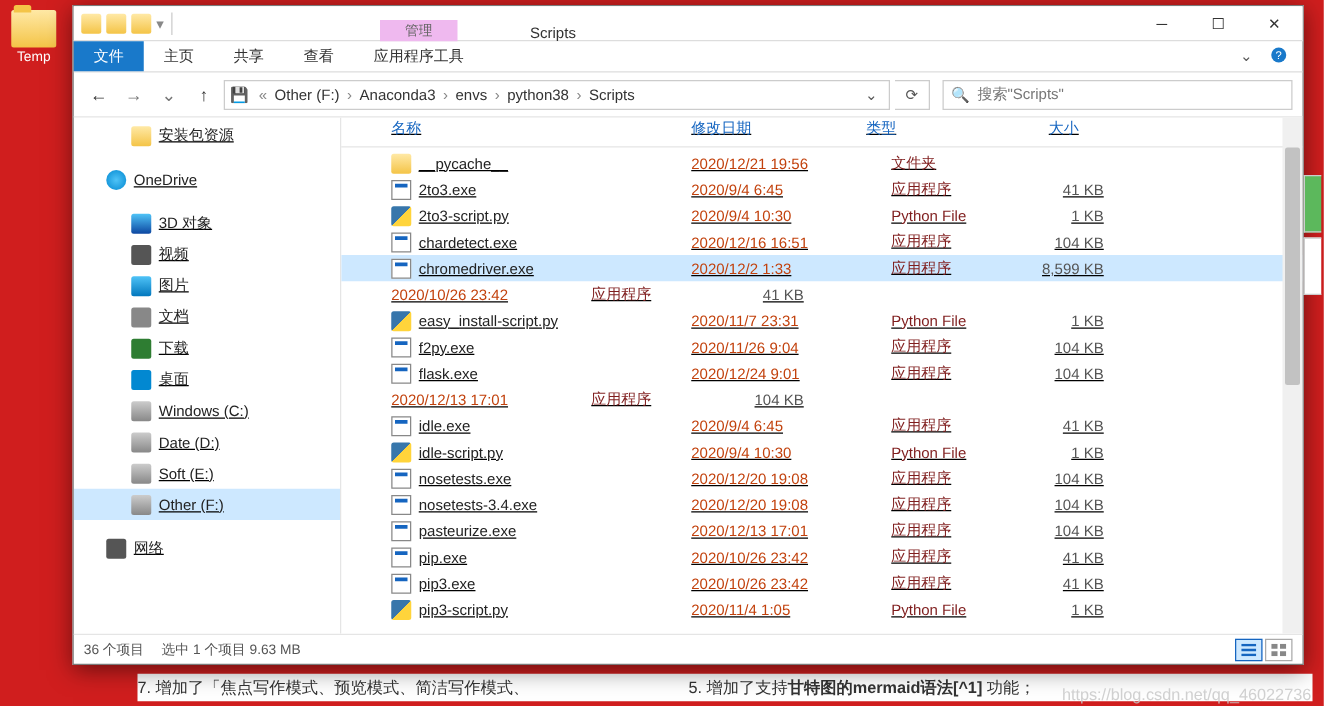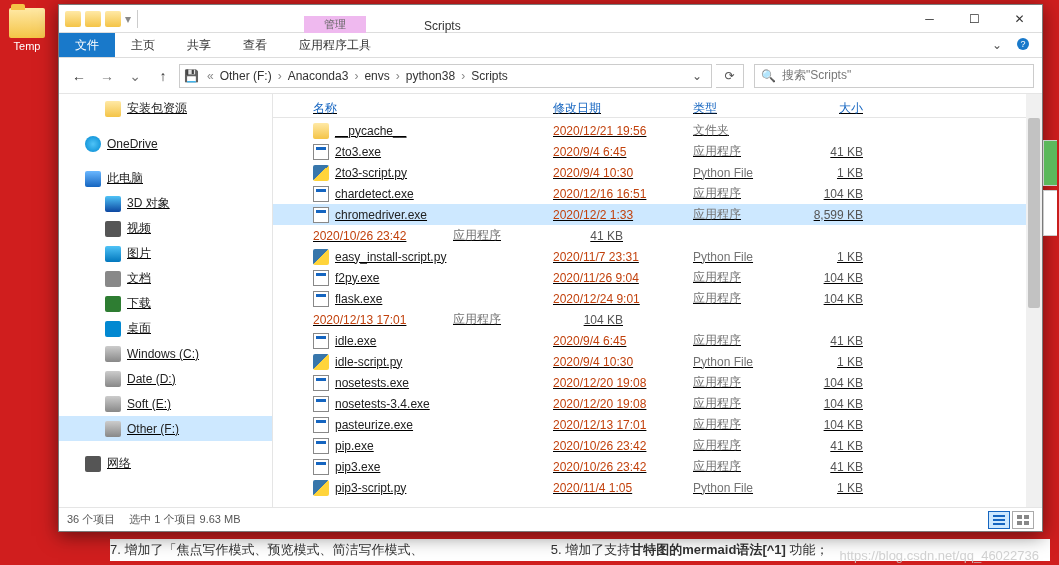--- a/index.html
+++ b/index.html
@@ -152,21 +152,21 @@
   .side-spacer { height:10px;}
 
   .fileview {
     flex:1;
     display:flex; flex-direction:column;
     position:relative;
   }
   .cols {
     display:flex;
     height:24px;
-    align-items:flex-end;
+    align-items:flex-start;
     border-bottom: 1px solid #e5e5e5;
     color:#1565c0;
     font-size:12px;
     padding-left:40px;
   }
   .col-name { width:240px;}
   .col-date { width:140px;}
   .col-type { width:110px;}
   .col-size { width:80px; text-align:right; padding-right:20px;}
 
@@ -183,21 +183,21 @@
     font-size:12px; color:#222;
   }
   .row.selected { background:#cde8ff;}
   .row .cell-name { width:240px; display:flex; align-items:center; gap:6px;}
   .row .file-ico { width:16px; height:16px; flex-shrink:0;}
   .ico-pyfile { background: linear-gradient(135deg,#3776ab 50%,#ffd43b 50%); border-radius:2px;}
   .ico-exe { background:#fff; border:1px solid #888; position:relative;}
   .ico-exe::after{content:""; position:absolute; top:2px; left:2px; right:2px; height:3px; background:#1565c0;}
   .ico-folder-sm { background: linear-gradient(#ffe9a6,#f4c447); border-radius:2px;}
   .row .cell-date { width:140px; color:#c2410c;}
-  .row .cell-type { width:110px; color:#737373; white-space:nowrap;}
+  .row .cell-type { width:110px; color:#7f1d1d; white-space:nowrap;margin-left:20px;}
   .row .cell-size { width:80px; text-align:right; color:#555; padding-right:20px;}
 
   .scrollbar-v {
     position:absolute; right:0; top:0; bottom:0;
     width:16px; background:#f0f0f0;
   }
   .scroll-thumb { position:absolute; right:2px; width:12px; top:24px; height:190px; background:#c2c2c2; border-radius:2px;}
 
   .statusbar {
     height:24px;
@@ -211,21 +211,21 @@
   .viewbtn.active{ background:#cde8ff; border-color:#1565c0;}
 
   .rightstrip {
     position:absolute; right:-15px; top:135px;
     width:14px;
   }
   .rs-item { width:14px; height:46px; background:#fff; border:1px solid #ccc; margin-bottom:4px; border-right:none;}
   .rs-item.g { background:#5cb85c;}
 
   .watermark {
-    position:absolute; bottom:2px; right:20px;
+    position:absolute; bottom:2px; right:10px;
     color:rgba(200,200,200,0.85);
     font-size:13px;
   }
   .bg-text {
     position:absolute; bottom:4px; left:110px;
     color:#333;
     font-size:13px;
     background: #fff;
     padding: 2px 0;
     width: 940px;
@@ -311,24 +311,20 @@
         <div class="side-item level2">
           <div class="side-ico ico-folder-y"></div>
           <span>安装包资源</span>
         </div>
         <div class="side-spacer"></div>
         <div class="side-item">
           <div class="side-ico ico-onedrive"></div>
           <span>OneDrive</span>
         </div>
         <div class="side-spacer"></div>
-        <div class="side-item">
-          <div class="side-ico ico-pc"></div>
-          <span>此电脑</span>
-        </div>
         <div class="side-item level2">
           <div class="side-ico ico-3d"></div>
           <span>3D 对象</span>
         </div>
         <div class="side-item level2">
           <div class="side-ico ico-video"></div>
           <span>视频</span>
         </div>
         <div class="side-item level2">
           <div class="side-ico ico-img"></div>

